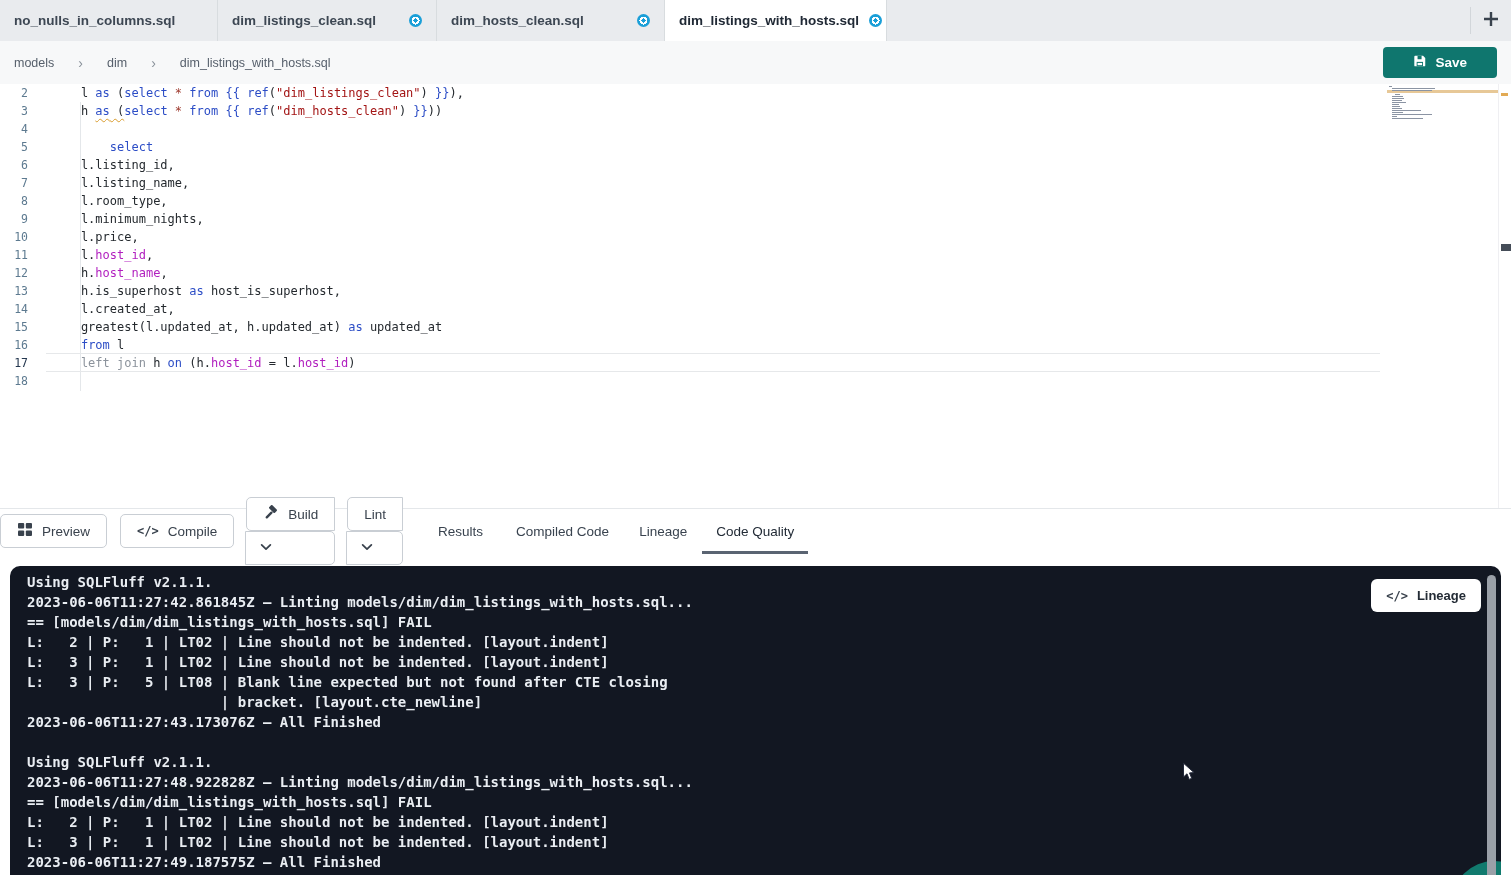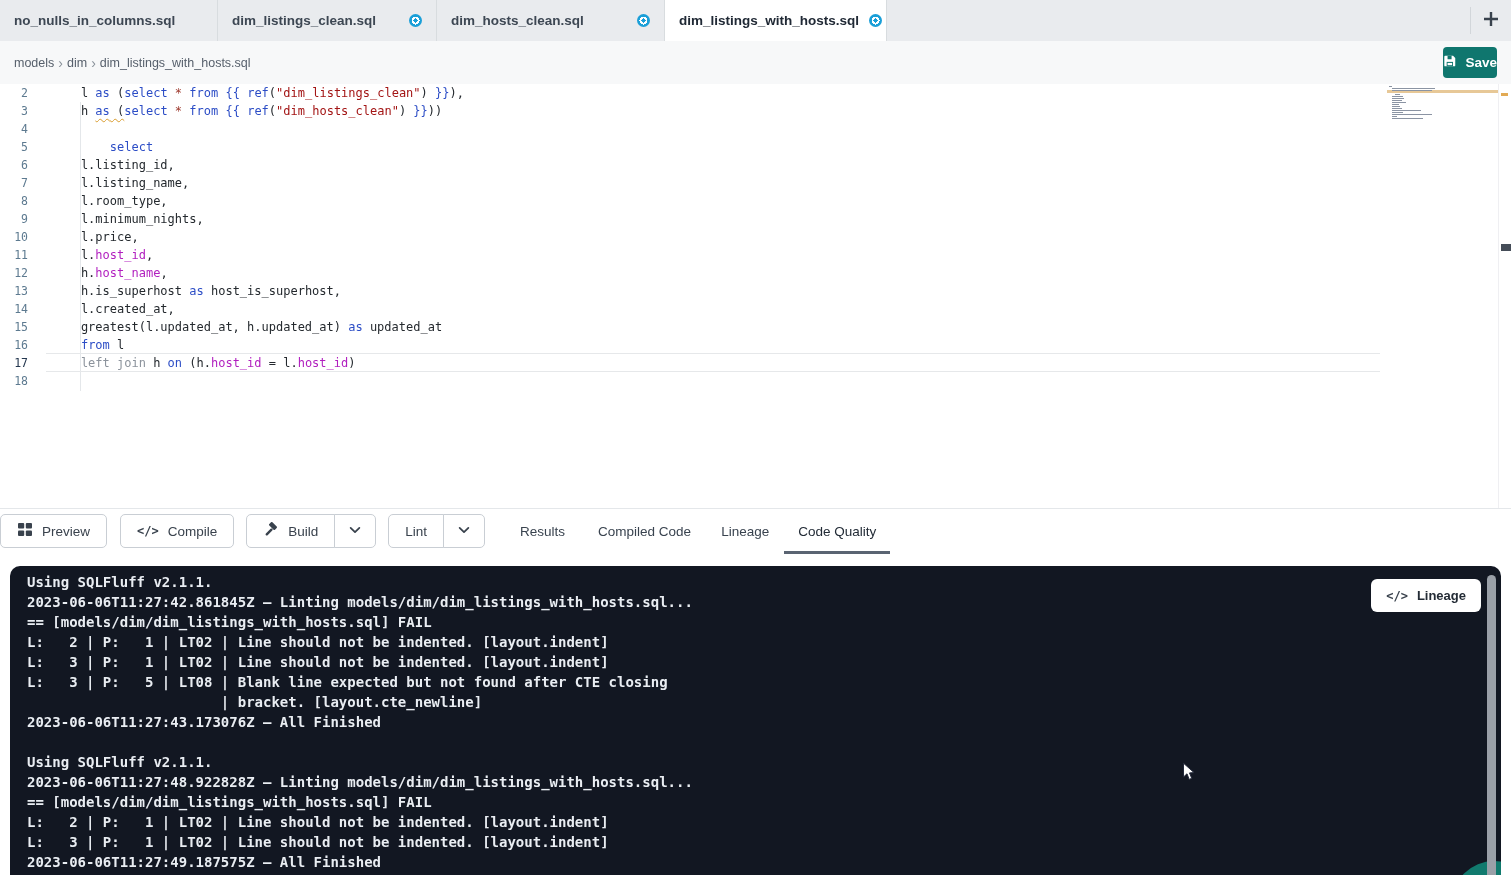--- a/index.html
+++ b/index.html
@@ -21,23 +21,23 @@
     background:radial-gradient(circle at center, #1b9fd8 0 2.1px, #ffffff 2.1px 4px, #1b9fd8 4px 100%); }
   .tabbar-spacer { flex:1; }
   .tabbar-divider { width:1px; height:27px; background:#d2d6da; align-self:center; }
   .new-tab { width:40px; display:flex; align-items:center; justify-content:center;
     background:none; border:none; cursor:pointer; }
 
   
   .breadcrumb-row { position:absolute; top:41px; left:0; right:0; height:43px;
     background:#f7f8f9; }
   .breadcrumb { position:absolute; left:14px; top:0; height:43px; display:flex;
-    align-items:center; gap:4px; font-size:12.5px; color:#57606c; }
+    align-items:center; gap:24px; font-size:12.5px; color:#57606c; }
   .crumb-sep { color:#8a929b; font-size:14px; }
-  .save-btn { position:absolute; right:14px; top:6px; height:31px; padding:0 0;
+  .save-btn { position:absolute; right:14px; top:6px; height:31px; padding:0 30px;
     background:#0f766e; color:#fff; border:none; border-radius:4px; display:flex;
     align-items:center; gap:8px; font-family:"Liberation Sans",sans-serif;
     font-size:13.5px; font-weight:700; cursor:pointer; }
 
   
   .editor { position:absolute; top:84px; left:0; right:0; height:424px; background:#fff;
     font-family:"DejaVu Sans Mono", monospace; font-size:12px; line-height:18px; }
   #code-lines { position:absolute; top:0; left:0; right:0; }
   .cl { height:18px; white-space:pre; position:relative; }
   .cl .ln { display:inline-block; width:28px; text-align:right; margin-right:24px;
@@ -66,21 +66,21 @@
   .editor-vline { position:absolute; right:12px; top:0; bottom:0; width:1px; background:#efeff2; }
   .ovr-tick { position:absolute; right:3px; top:9px; width:7px; height:3px; background:#e2aa54; }
   .ovr-thumb { position:absolute; right:0; top:160px; width:10px; height:7px; background:#454d58; }
 
   
   .actions { position:absolute; top:508px; left:0; right:0; height:45px; background:#fff;
     border-top:1px solid #e4e7ea; display:flex; align-items:center; }
   .btn { height:34px; border:1px solid #c9ced4; border-radius:5px; background:#fff;
     display:flex; align-items:center; gap:9px; padding:0 16px; font-size:13.5px;
     font-weight:500; color:#39424d; font-family:"Liberation Sans",sans-serif; cursor:pointer; }
-  .btn-group { display:flex; }
+  .btn-group { display:flex;flex-direction:column; }
   .btn-group .main { border-radius:5px 0 0 5px; }
   .btn-group .caret { border-radius:0 5px 5px 0; margin-left:-1px; padding:0 13px; }
   .ml8{margin-left:0} .ml12{margin-left:12px} .ml13{margin-left:13px}
   .glyph { font-family:"DejaVu Sans Mono",monospace; font-weight:700; font-size:12px; color:#39424d; }
   .ptab { font-size:13.5px; color:#39434f; position:relative; height:45px; display:flex;
     align-items:center; cursor:pointer; white-space:nowrap; }
   .ptab.active { color:#222b36; }
   .ptab.active::after { content:""; position:absolute; left:-14px; right:-14px; bottom:0;
     height:3px; background:#5a6472; }
   .mlA{margin-left:35px} .mlB{margin-left:33px} .mlC{margin-left:30px} .mlD{margin-left:29px}

